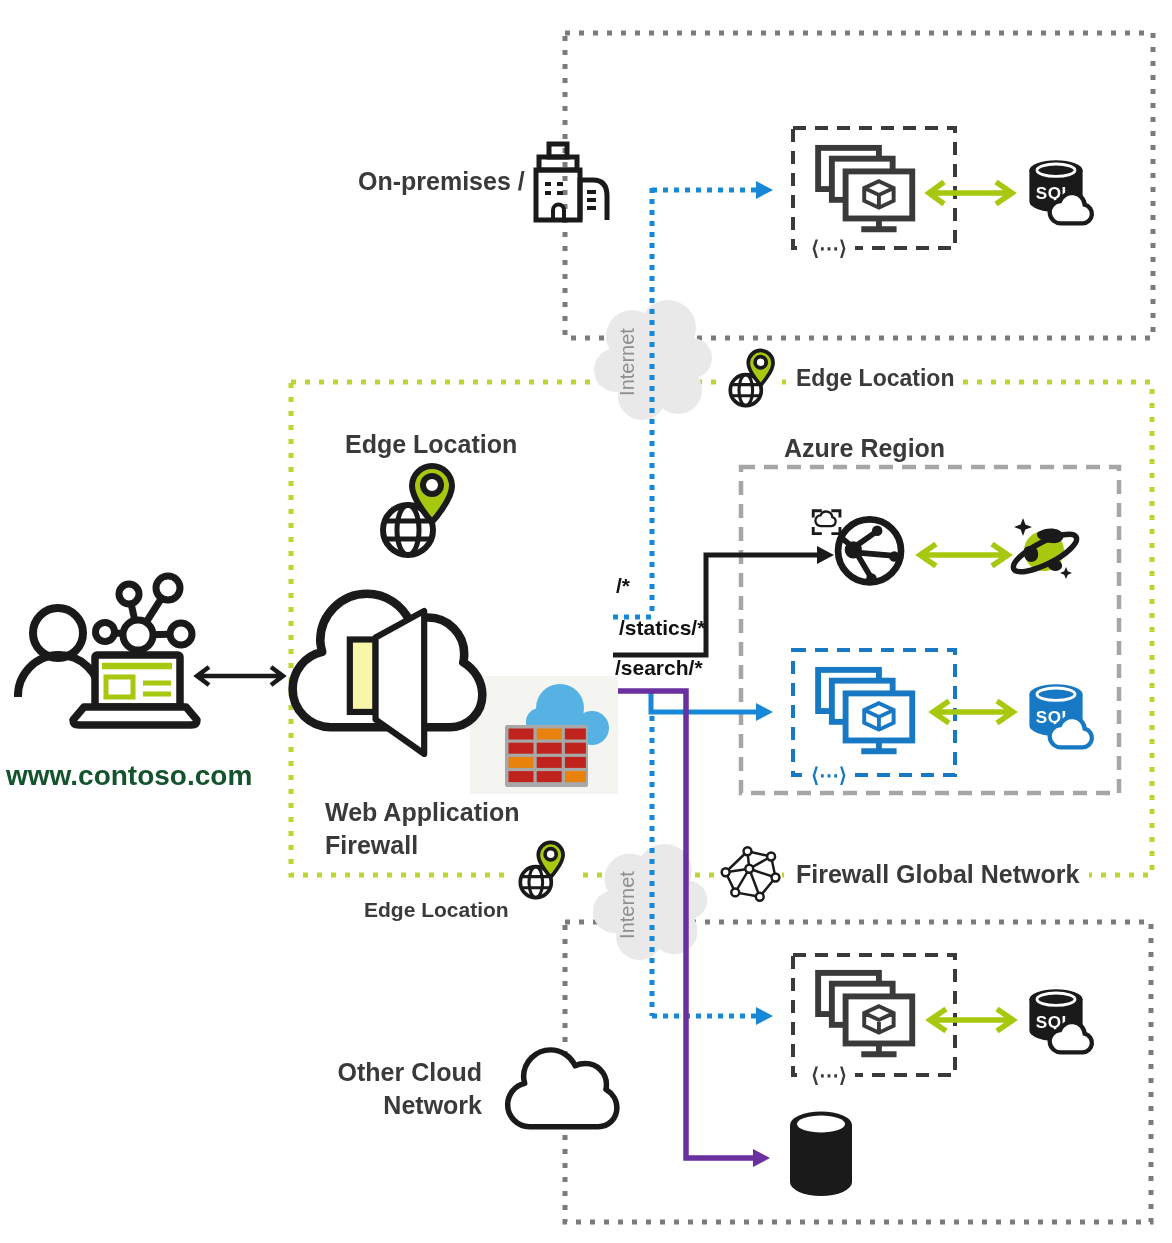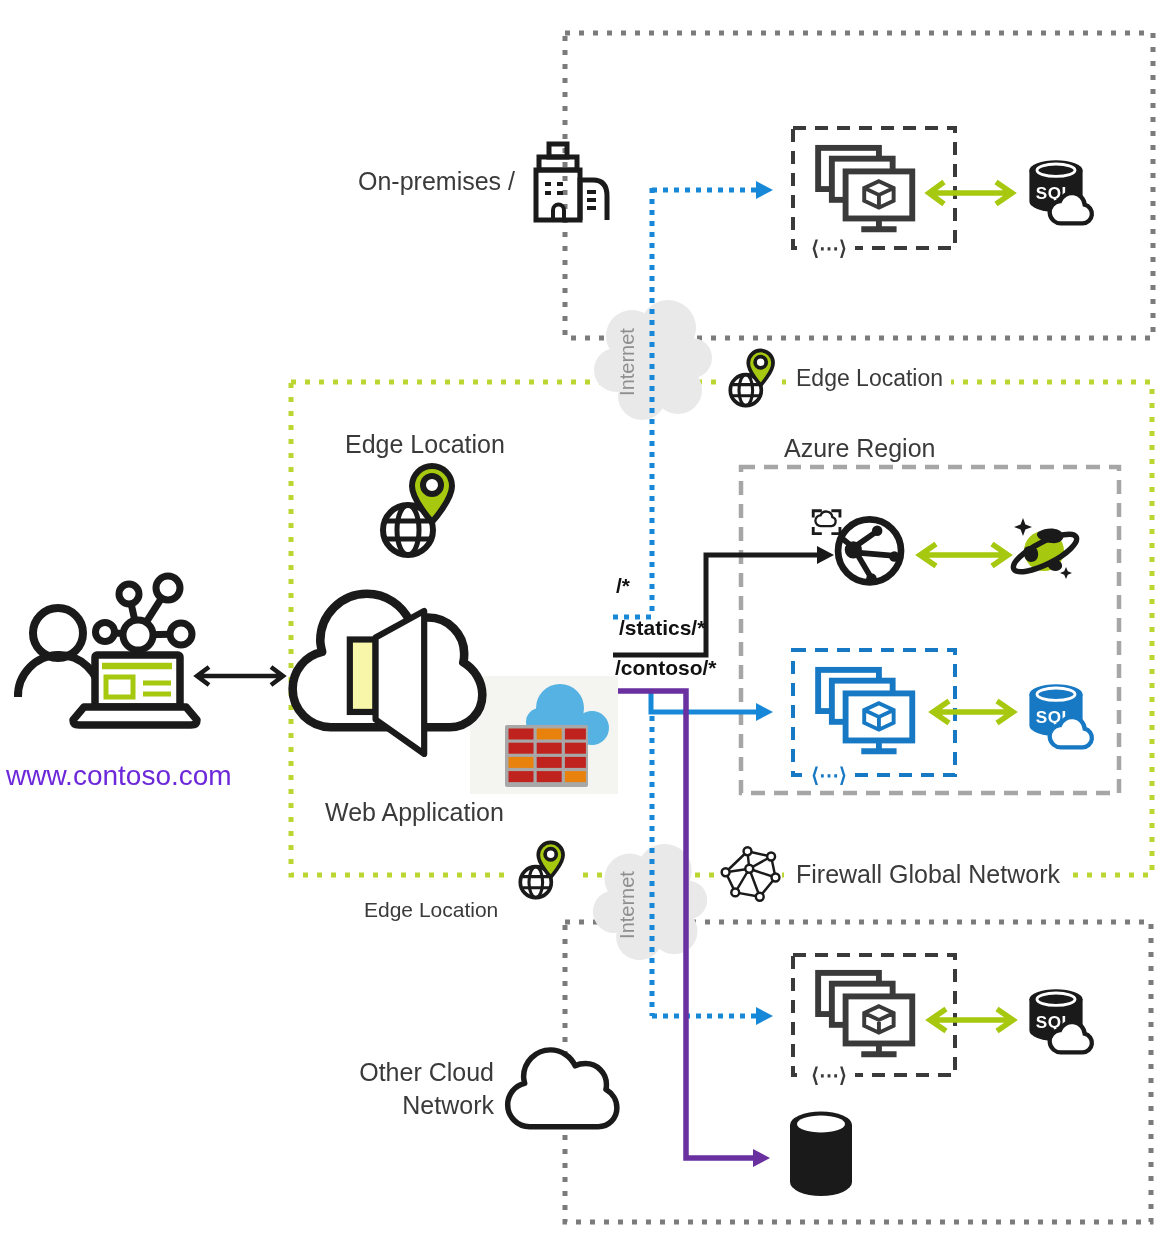--- a/index.html
+++ b/index.html
@@ -20,21 +20,21 @@
   .vmbox-dark{stroke:#3a3a3a;stroke-width:4;stroke-dasharray:13,9;fill:none;}
   .vmbox-blue{stroke:var(--blue-icon);stroke-width:4;stroke-dasharray:13,9;fill:none;}
   .dot-blue{stroke:var(--blue);stroke-width:5;stroke-dasharray:5,6;fill:none;}
   .solid-blue{stroke:var(--blue);stroke-width:5;fill:none;}
   .solid-black{stroke:var(--dark);stroke-width:5;fill:none;}
   .solid-purple{stroke:var(--purple);stroke-width:5.5;fill:none;}
   .head-blue{fill:var(--blue);} .head-black{fill:var(--dark);} .head-purple{fill:var(--purple);}
   .arrow-green{stroke:var(--green-arrow);stroke-width:5.5;fill:none;}
   .arrow-dark{stroke:var(--dark);stroke-width:4.5;fill:none;}
   
-  .label{color:var(--text);font-weight:400;line-height:1.3;}
+  .label{color:var(--text);font-weight:700;line-height:1.3;}
   .lbl-25{font-size:25px;} .lbl-23{font-size:23px;} .lbl-21{font-size:21px;} .lbl-28{font-size:28px;}
   .route{font-size:21px;font-weight:700;color:#111;}
   .internet-label{color:#8f8f8f;font-size:20px;font-weight:400;text-align:center;
                   transform:rotate(-90deg);}
   .code-glyph{background:#fff;font-size:20px;font-weight:700;text-align:center;line-height:22px;}
   .whitebg{background:#fff;}
   .vm-dark{color:#3a3a3a;} .vm-blue{color:var(--blue-icon);}
   .sql-text{fill:#fff;font-family:"Liberation Sans",sans-serif;font-weight:700;font-size:18px;letter-spacing:.5px;}
 </style>
 </head>
@@ -186,20 +186,21 @@
     </g>
   </svg>
 
   <svg class="abs" style="left:285px;top:572px" width="204" height="196" viewBox="0 0 214 196">
     <path d="M173 158 H48 C26 158 8 140 8 118 C8 99 21 83 39 79 C38 75 37 71 37 67 C37 40 59 18 86 18 C106 18 123 30 131 47 C137 44 143 43 150 43 C171 43 188 60 188 81 C188 84 188 87 187 90 C199 97 207 110 207 124 C207 143 192 158 173 158 Z" fill="#fff" stroke="var(--dark)" stroke-width="9" stroke-linejoin="round"></path>
     <rect x="68" y="66" width="27" height="76" fill="var(--door-yellow)" stroke="var(--dark)" stroke-width="6.5"></rect>
     <polygon points="95,64 146,36 146,186 95,150" fill="#fff" stroke="var(--dark)" stroke-width="6.5" stroke-linejoin="round"></polygon>
   </svg>
   <div class="abs label lbl-25" style="left:325px;top:796px;width:215px;">
     <div>Web Application</div>
+    <div>Firewall</div>
   </div>
 
   <div class="abs whitebg" style="left:510px;top:838px;width:66px;height:66px"></div>
   <svg class="abs" style="left:514px;top:840px" width="56" height="62" viewBox="0 0 76 100">
     <circle cx="28" cy="68" r="25" fill="#fff" stroke="var(--dark)" stroke-width="6"></circle>
     <ellipse cx="28" cy="68" rx="11" ry="25" fill="none" stroke="var(--dark)" stroke-width="5"></ellipse>
     <path d="M6 59 H50 M6 77 H50" stroke="var(--dark)" stroke-width="5"></path>
     <path d="M52 4 C63 4 72 13 72 24 C72 38 52 60 52 60 C52 60 32 38 32 24 C32 13 41 4 52 4 Z" fill="var(--green-arrow)" stroke="var(--dark)" stroke-width="6"></path>
     <circle cx="52" cy="23" r="9" fill="#fff" stroke="var(--dark)" stroke-width="6"></circle>
   </svg>
@@ -250,40 +251,40 @@
   <svg class="abs" style="left:1018px;top:678px" width="76" height="78" viewBox="0 0 80 76">
     <path d="M12 14 V47 a28 11 0 0 0 56 0 V14" fill="var(--blue-icon)"></path>
     <ellipse cx="40" cy="14" rx="28" ry="10.5" fill="var(--blue-icon)"></ellipse>
     <ellipse cx="40" cy="14" rx="20" ry="6.5" fill="none" stroke="#fff" stroke-width="3"></ellipse>
     <text x="38" y="44" text-anchor="middle" class="sql-text">SQL</text>
     <path d="M46 70 h22 a10 10 0 0 0 2.2 -19.7 a13.5 13.5 0 0 0 -26 -3.7 a11.5 11.5 0 0 0 1.8 23.4 z" fill="#fff" stroke="var(--blue-icon)" stroke-width="4.5"></path>
   </svg>
 
   <div class="abs route" style="left:616px;top:574px">/*</div>
   <div class="abs route" style="left:619px;top:616px">/statics/*</div>
-  <div class="abs route" style="left:615px;top:656px">/contoso/*</div>
+  <div class="abs route" style="left:615px;top:656px">/search/*</div>
 
   <div class="abs whitebg" style="left:716px;top:842px;width:66px;height:62px"></div>
   <svg class="abs" style="left:720px;top:846px" width="62" height="56" viewBox="0 0 70 64">
     <g stroke="var(--dark)" stroke-width="2.8" fill="none">
       <path d="M31 6 L58 12 M31 6 L6 30 M31 6 L33 26 M58 12 L33 26 M58 12 L63 36 M6 30 L33 26 M6 30 L17 53 M33 26 L63 36 M33 26 L17 53 M33 26 L45 58 M63 36 L45 58 M17 53 L45 58"></path>
     </g>
     <g fill="#fff" stroke="var(--dark)" stroke-width="2.8">
       <circle cx="31" cy="6" r="4.5"></circle>
         <circle cx="58" cy="12" r="4.5"></circle>
         <circle cx="6" cy="30" r="4.5"></circle>
       <circle cx="33" cy="26" r="4.5"></circle>
         <circle cx="63" cy="36" r="4.5"></circle>
         <circle cx="17" cy="53" r="4.5"></circle>
       <circle cx="45" cy="58" r="4.5"></circle>
     </g>
   </svg>
   <div class="abs label lbl-25 whitebg" style="left:786px;top:856px;padding:2px 10px">Firewall Global Network</div>
 
-  <div class="abs label lbl-25" style="left:332px;top:1056px;width:162px;text-align:right">
+  <div class="abs label lbl-25" style="left:320px;top:1056px;width:162px;text-align:right">
     <div>Other Cloud</div>
     <div>Network</div>
   </div>
   <svg class="abs" style="left:503px;top:1040px" width="118" height="90" viewBox="0 0 214 164">
     <path d="M173 158 H48 C26 158 8 140 8 118 C8 99 21 83 39 79 C38 75 37 71 37 67 C37 40 59 18 86 18 C106 18 123 30 131 47 C137 44 143 43 150 43 C171 43 188 60 188 81 C188 84 188 87 187 90 C199 97 207 110 207 124 C207 143 192 158 173 158 Z" fill="#fff" stroke="var(--dark)" stroke-width="10" stroke-linejoin="round"></path>
   </svg>
 
   <svg class="abs vm-dark" style="left:810px;top:967px" width="130" height="100" viewBox="0 0 132 102">
     <g stroke="currentColor" stroke-width="6" fill="#fff">
       <rect x="8" y="6" width="62" height="42"></rect>
@@ -326,15 +327,15 @@
       <circle cx="132" cy="65" r="15"></circle>
     </g>
     <g>
       <rect x="89" y="85" width="85" height="52" rx="2" fill="#fff" stroke="var(--dark)" stroke-width="7.5"></rect>
       <path d="M96 96 H166" stroke="var(--green-arrow)" stroke-width="6.5"></path>
       <rect x="100" y="107" width="27" height="20" fill="none" stroke="var(--green-arrow)" stroke-width="5"></rect>
       <path d="M137 113 H165 M137 124 H165" stroke="var(--green-arrow)" stroke-width="5"></path>
       <path d="M78 137 H180 L191 150 Q191 155 185 155 H73 Q67 155 67 150 Z" fill="#fff" stroke="var(--dark)" stroke-width="7.5" stroke-linejoin="round"></path>
     </g>
   </svg>
-  <div class="abs label lbl-28" style="left:6px;top:758px;color:#6d28d9">www.contoso.com</div>
+  <div class="abs label lbl-28" style="left:6px;top:758px;color:#14532d">www.contoso.com</div>
 
 </div>
 
 </body></html>

